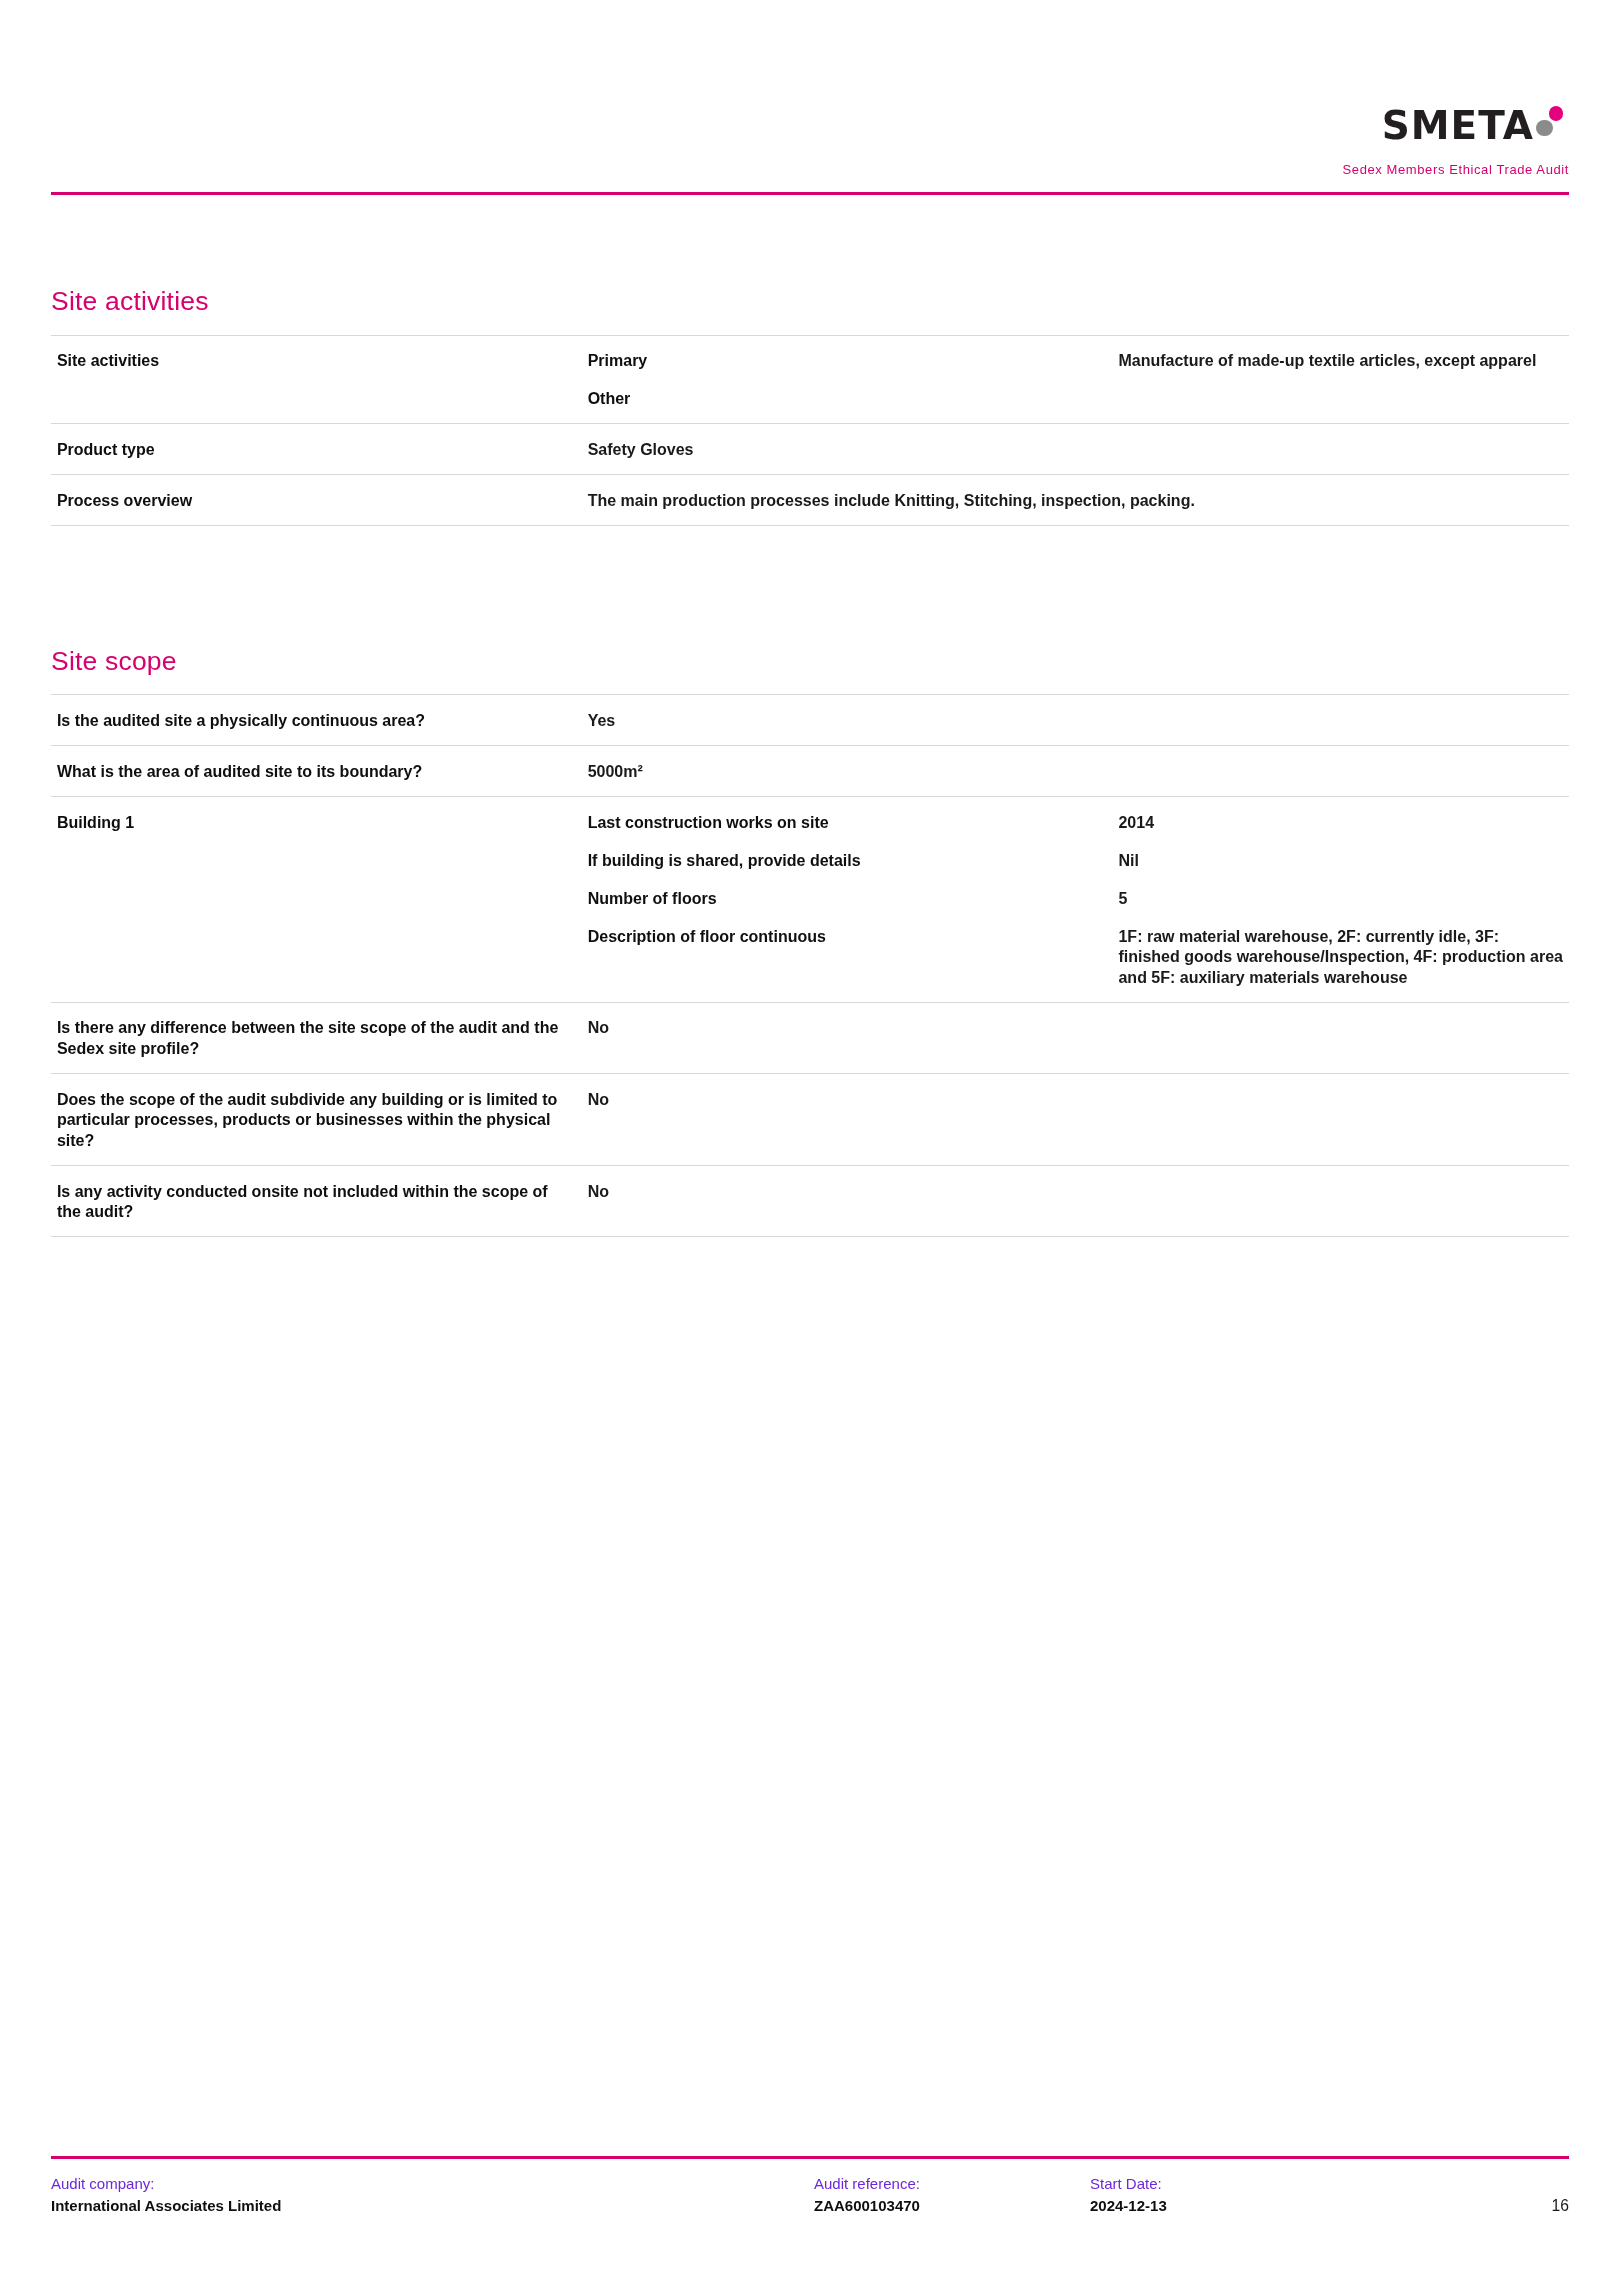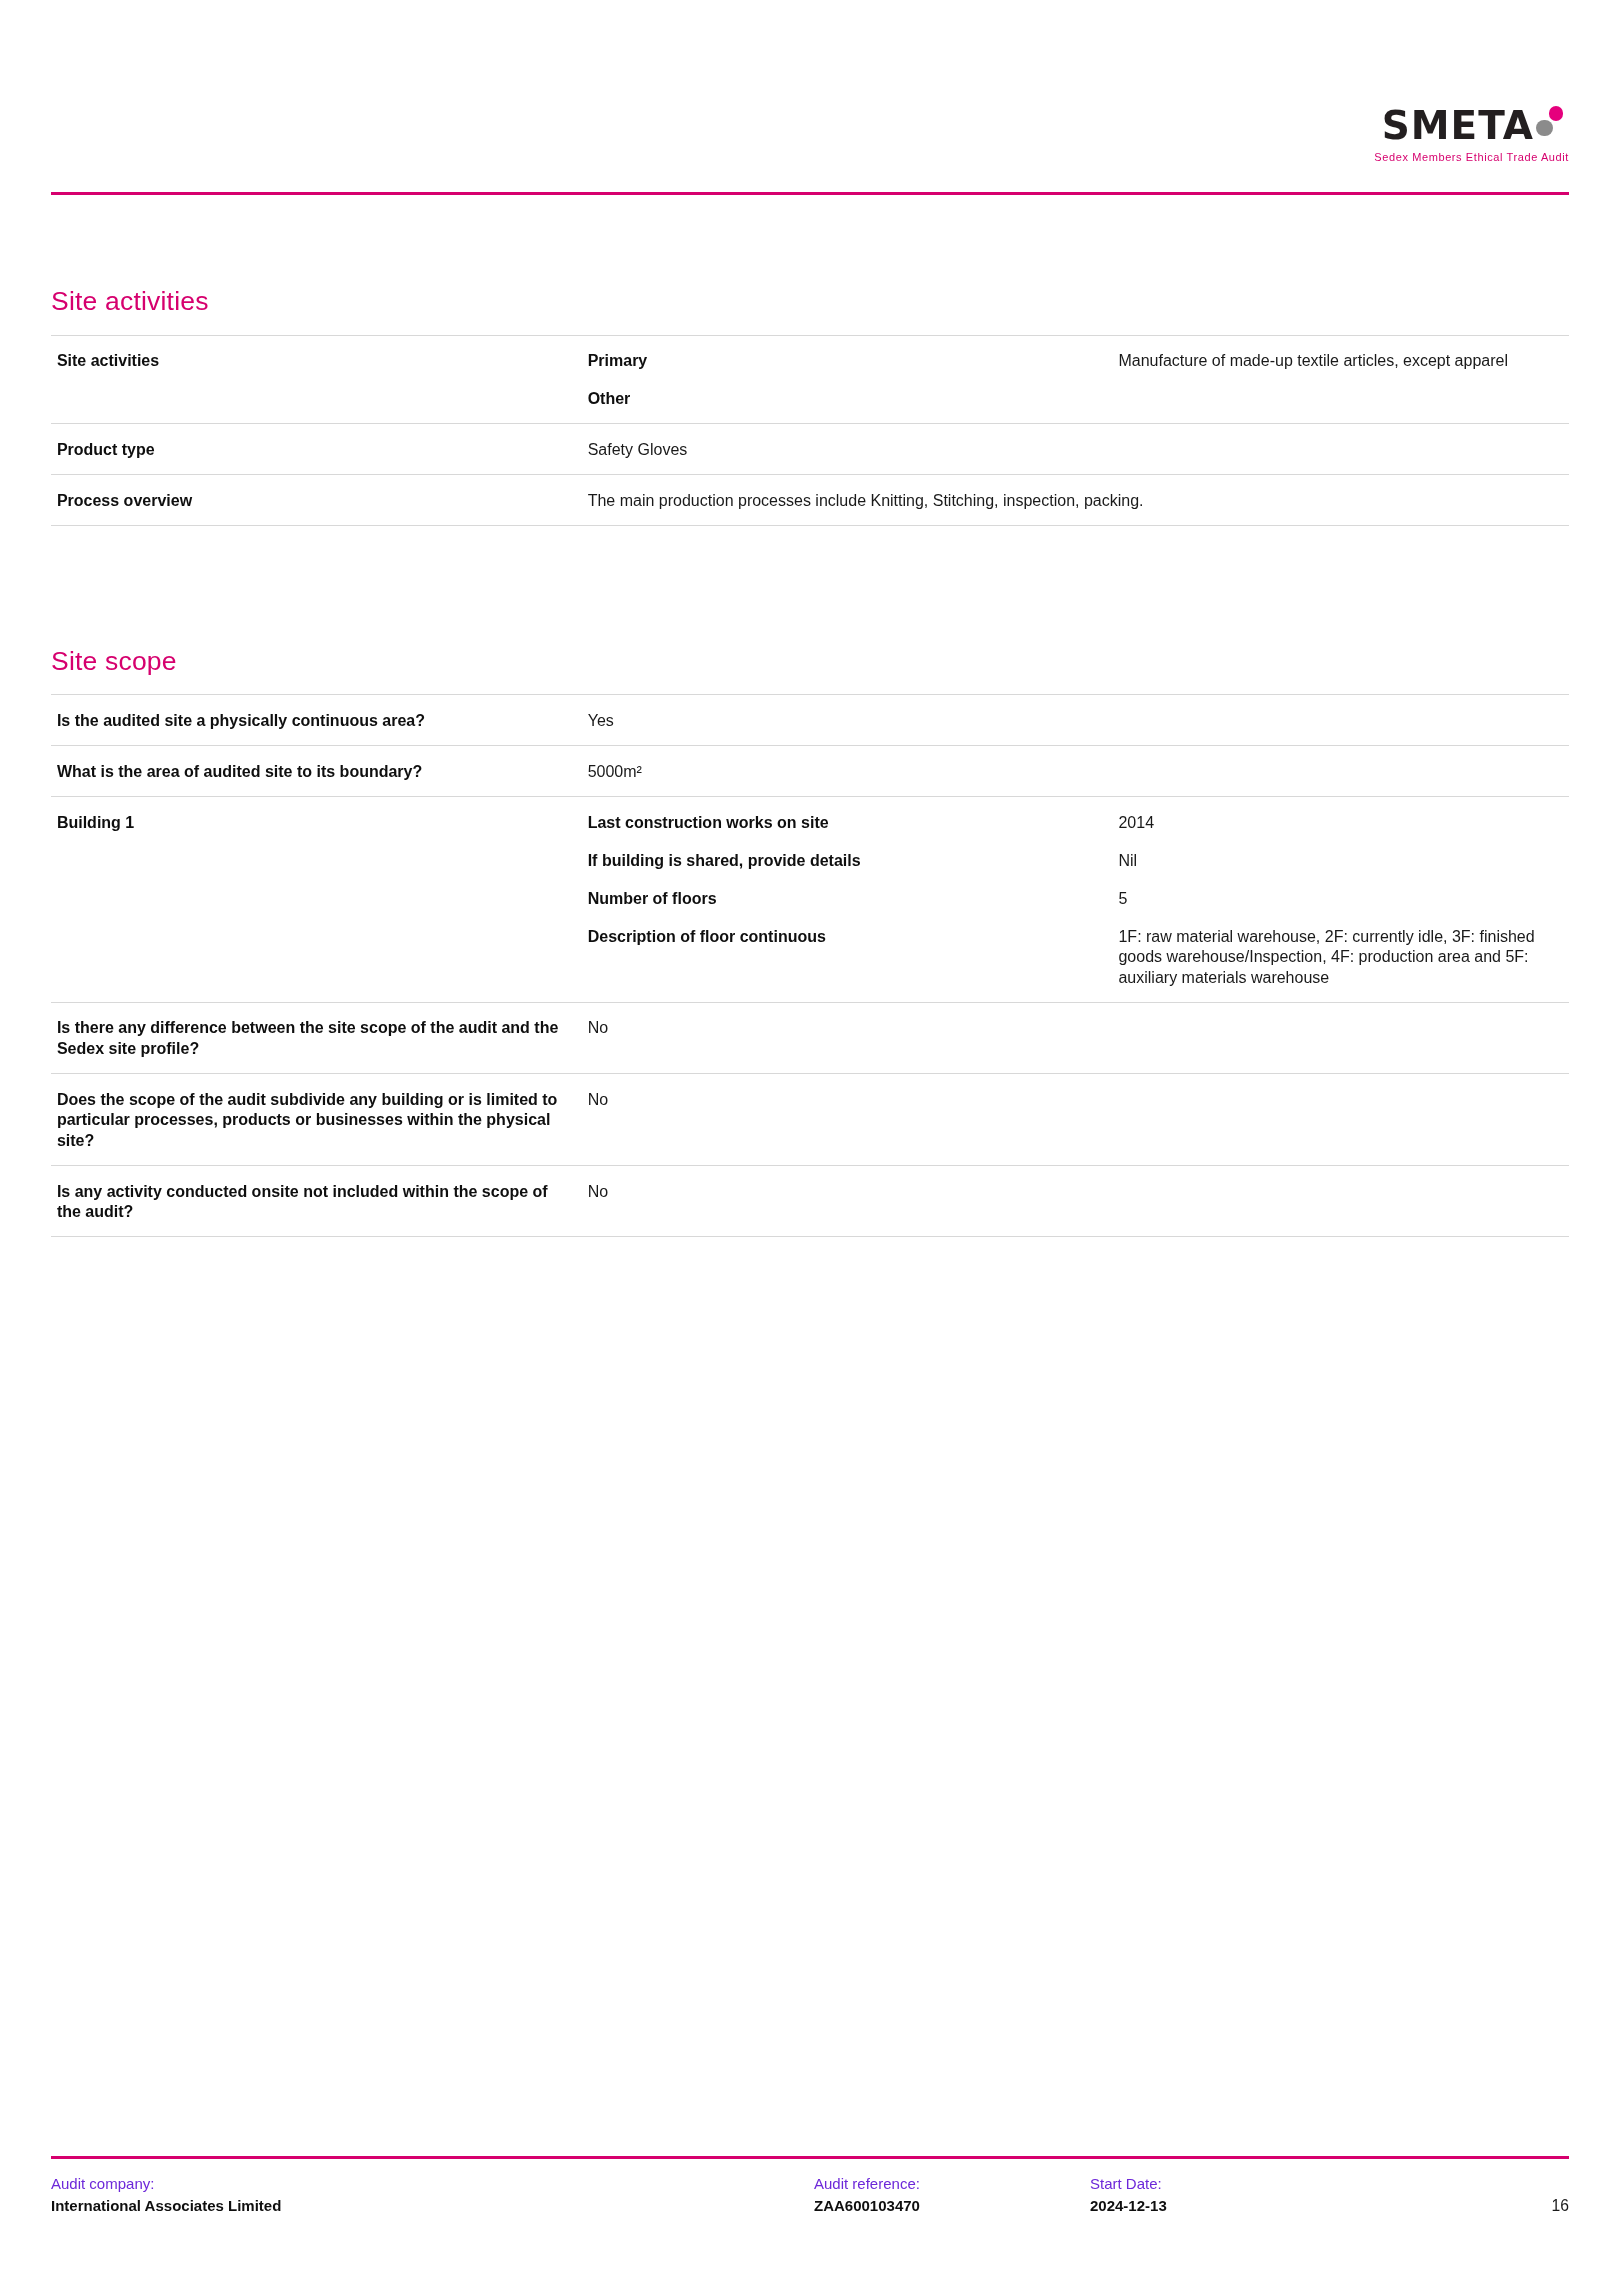--- a/index.html
+++ b/index.html
@@ -59,24 +59,24 @@
     width: 16.7px; height: 16.7px;
     background: #8b8b8b;
     left: 0; top: 13.7px;
   }
   .dot-pink {
     width: 14.7px; height: 14.7px;
     background: #e5007d;
     left: 12.7px; top: 0px;
   }
   .logo-sub {
-    font-size: 11px;
+    font-size: 13px;
     color: #d6006e;
     letter-spacing: 0.6px;
-    margin-top: 6px;
+    margin-top: 17px;
     font-family: "Liberation Sans", sans-serif;
   }
   .header-rule {
     position: absolute;
     left: 0; right: 0;
     top: 192px;
     height: 2.9px;
     background: #d6006e;
   }
 
@@ -112,21 +112,21 @@
   .col-c { width: auto; }
   .q {
     font-weight: bold;
     color: #0f0f0f;
   }
   .sub {
     font-weight: bold;
     color: #0f0f0f;
   }
   .val {
-    font-weight: normal;
+    font-weight: bold;
     color: #1a1a1a;
   }
   .tbl-bottom {
     border-top: 1px solid #d8d8d8;
     height: 0;
     font-size: 0;
     line-height: 0;
   }
 
   

